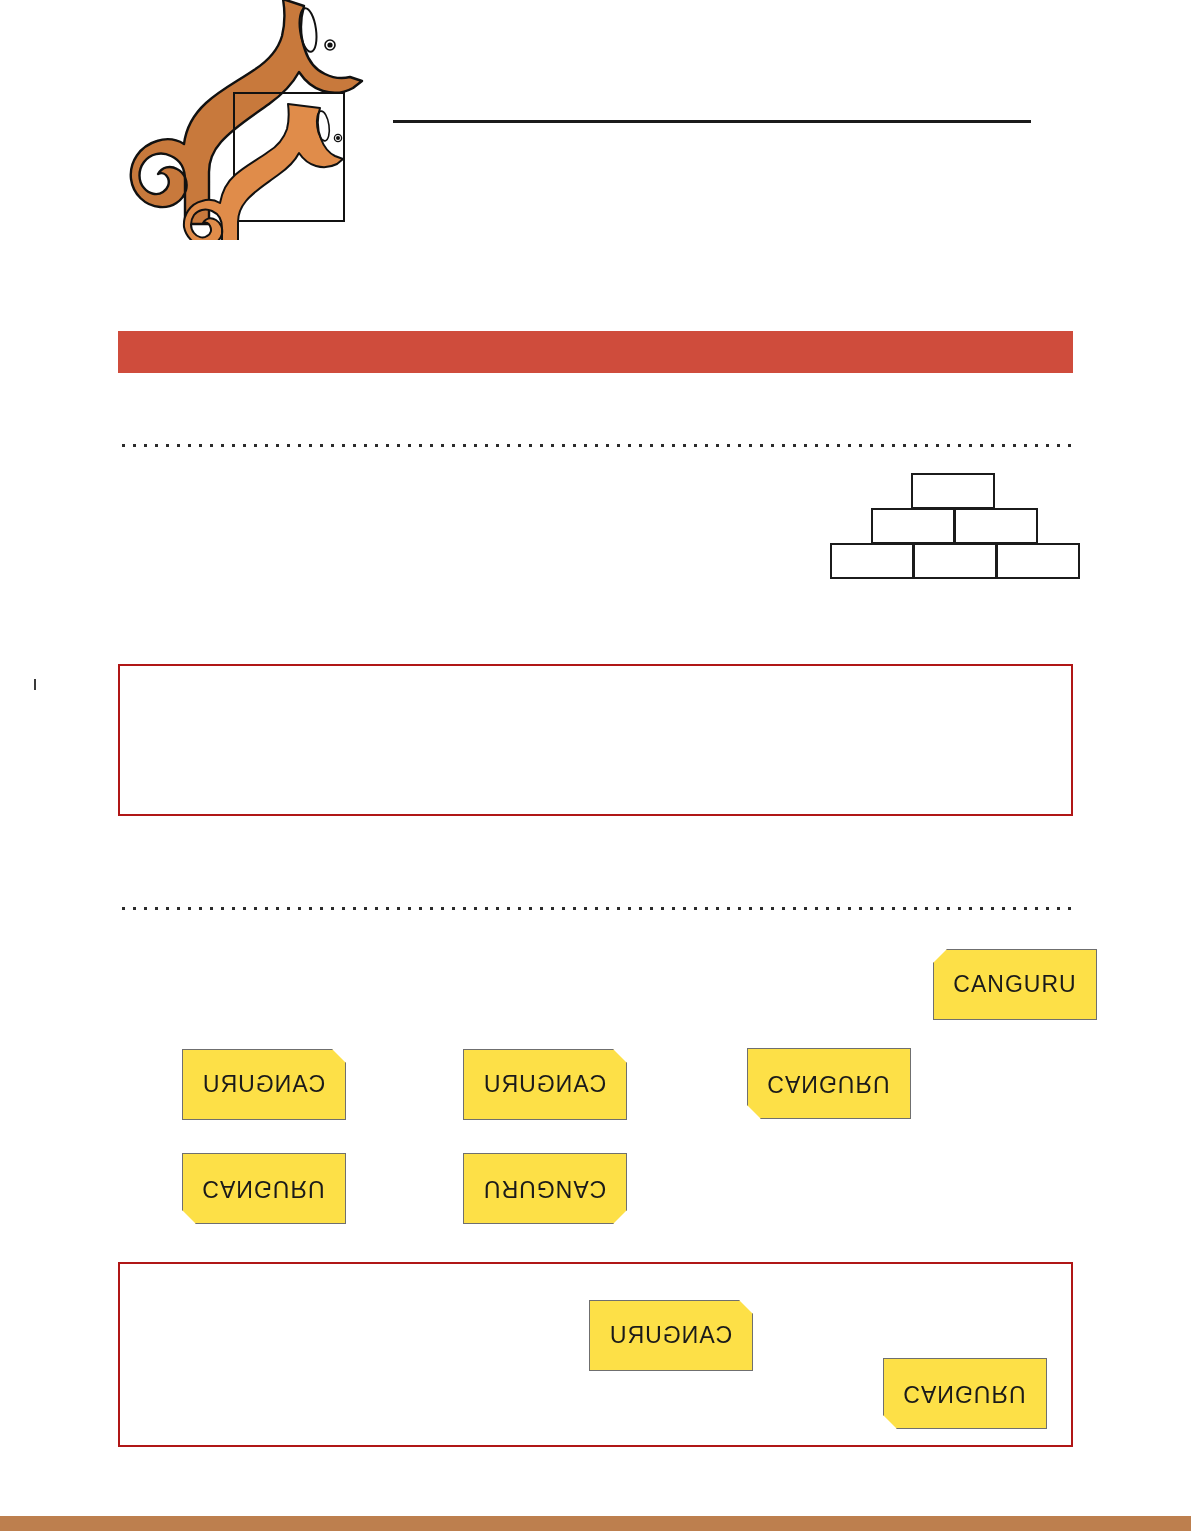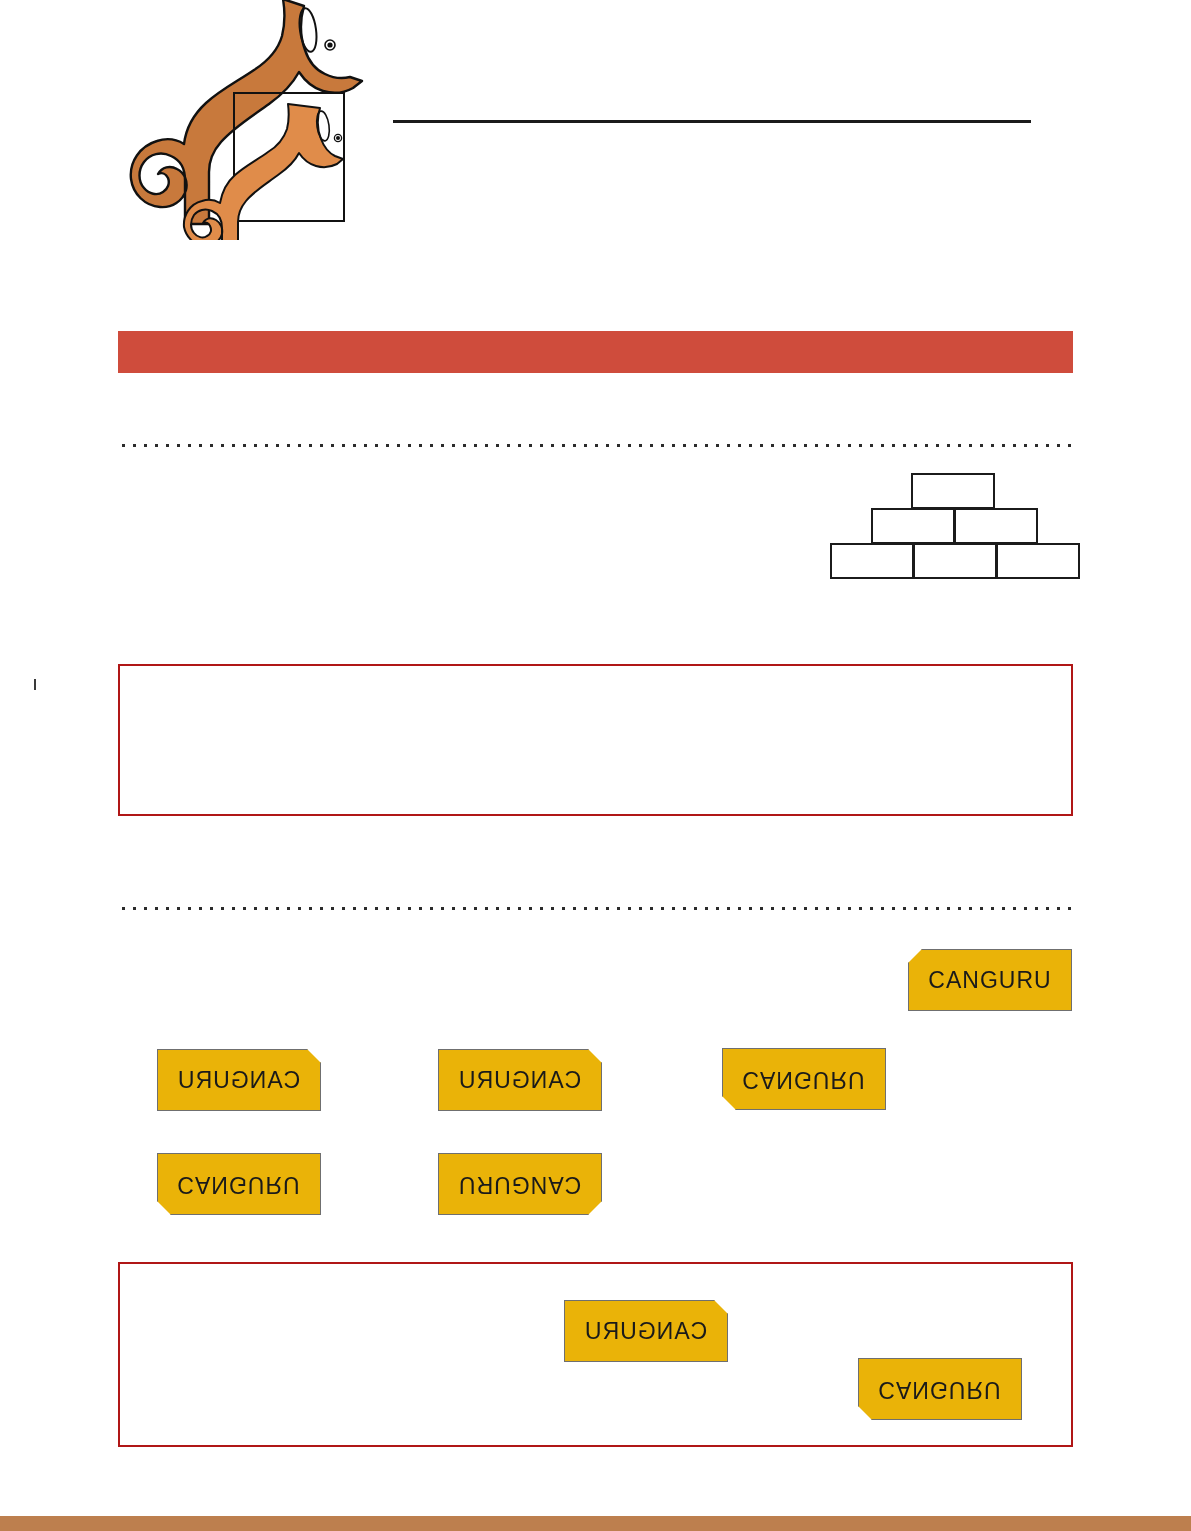--- a/index.html
+++ b/index.html
@@ -128,28 +128,29 @@
     width: 770px;
     font-size: 17px;
     color: #111;
     line-height: 26px;
   }
 
   
   .card {
     position: absolute;
     width: 164px;
-    height: 62px;
-    background: #eab308;
+    height: 71px;
+    background: #fde047;
     border: 1px solid #6f6f6f;
     box-sizing: border-box;
     box-shadow: 2px 2px 1px rgba(0,0,0,.28);
     display: flex;
     align-items: center;
     justify-content: center;
+    margin-left: 25px;
   }
   .card-text {
     font-family: "Liberation Sans", sans-serif;
     font-size: 23px;
     letter-spacing: 1px;
     color: #1a1a1a;
     white-space: nowrap;
   }
   
   .card.notch-tl  { clip-path: polygon(14px 0, 100% 0, 100% 100%, 0 100%, 0 14px); }

